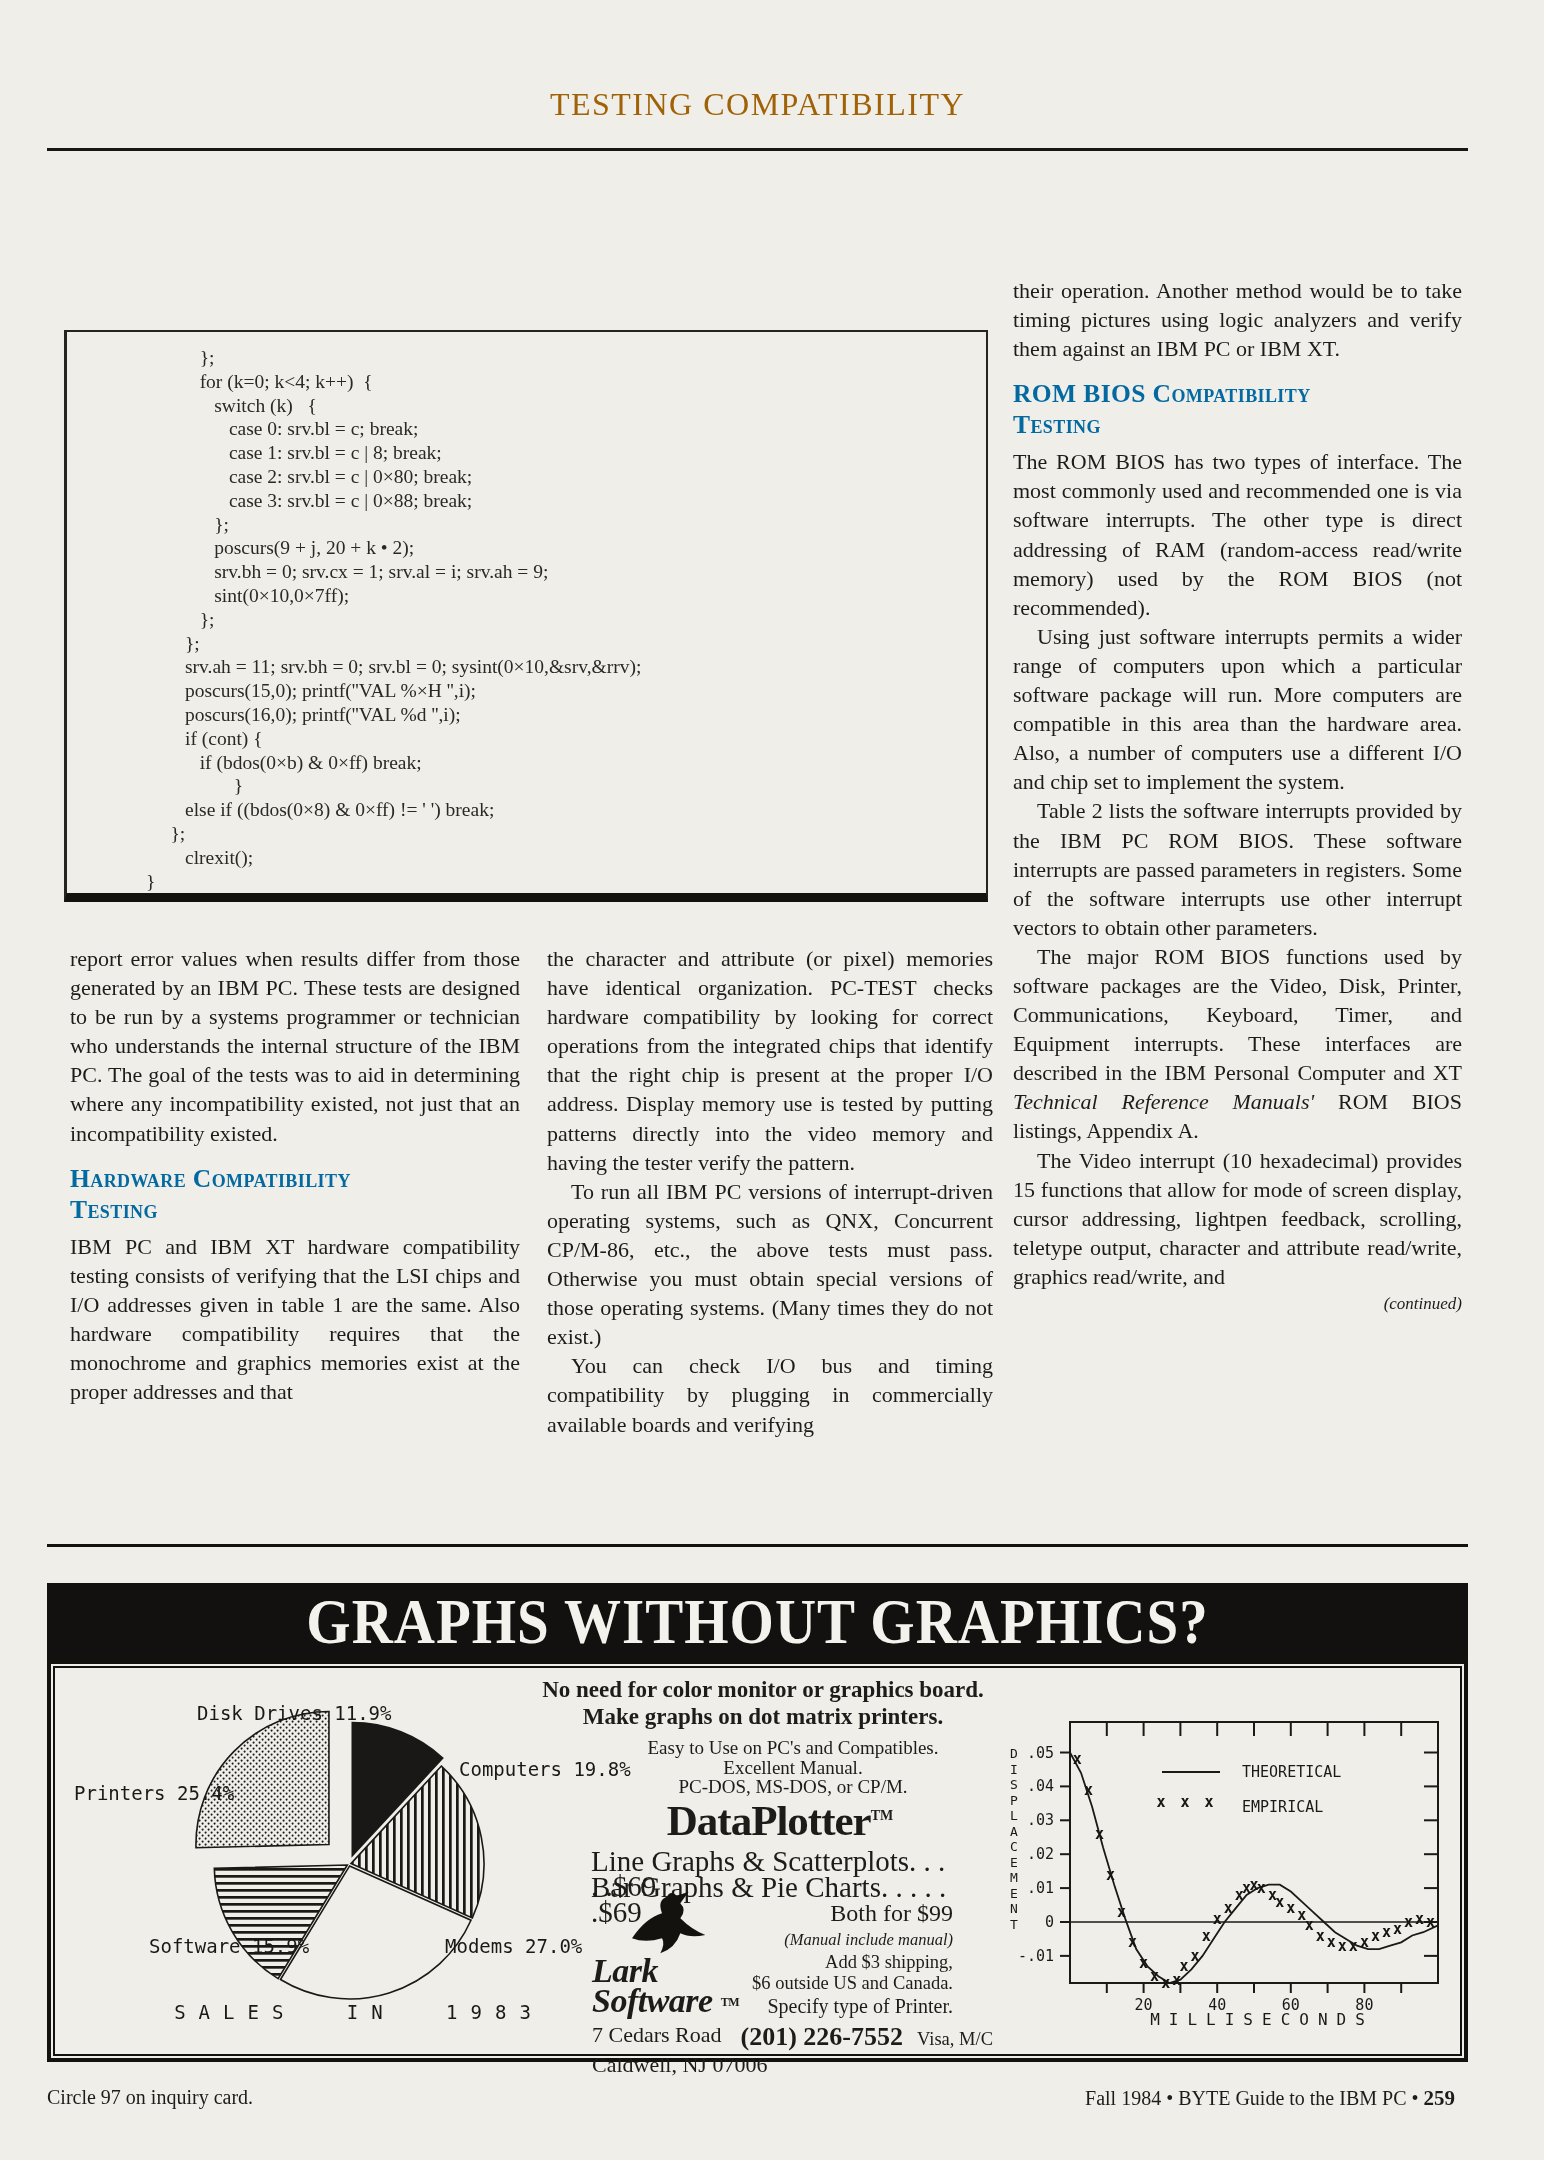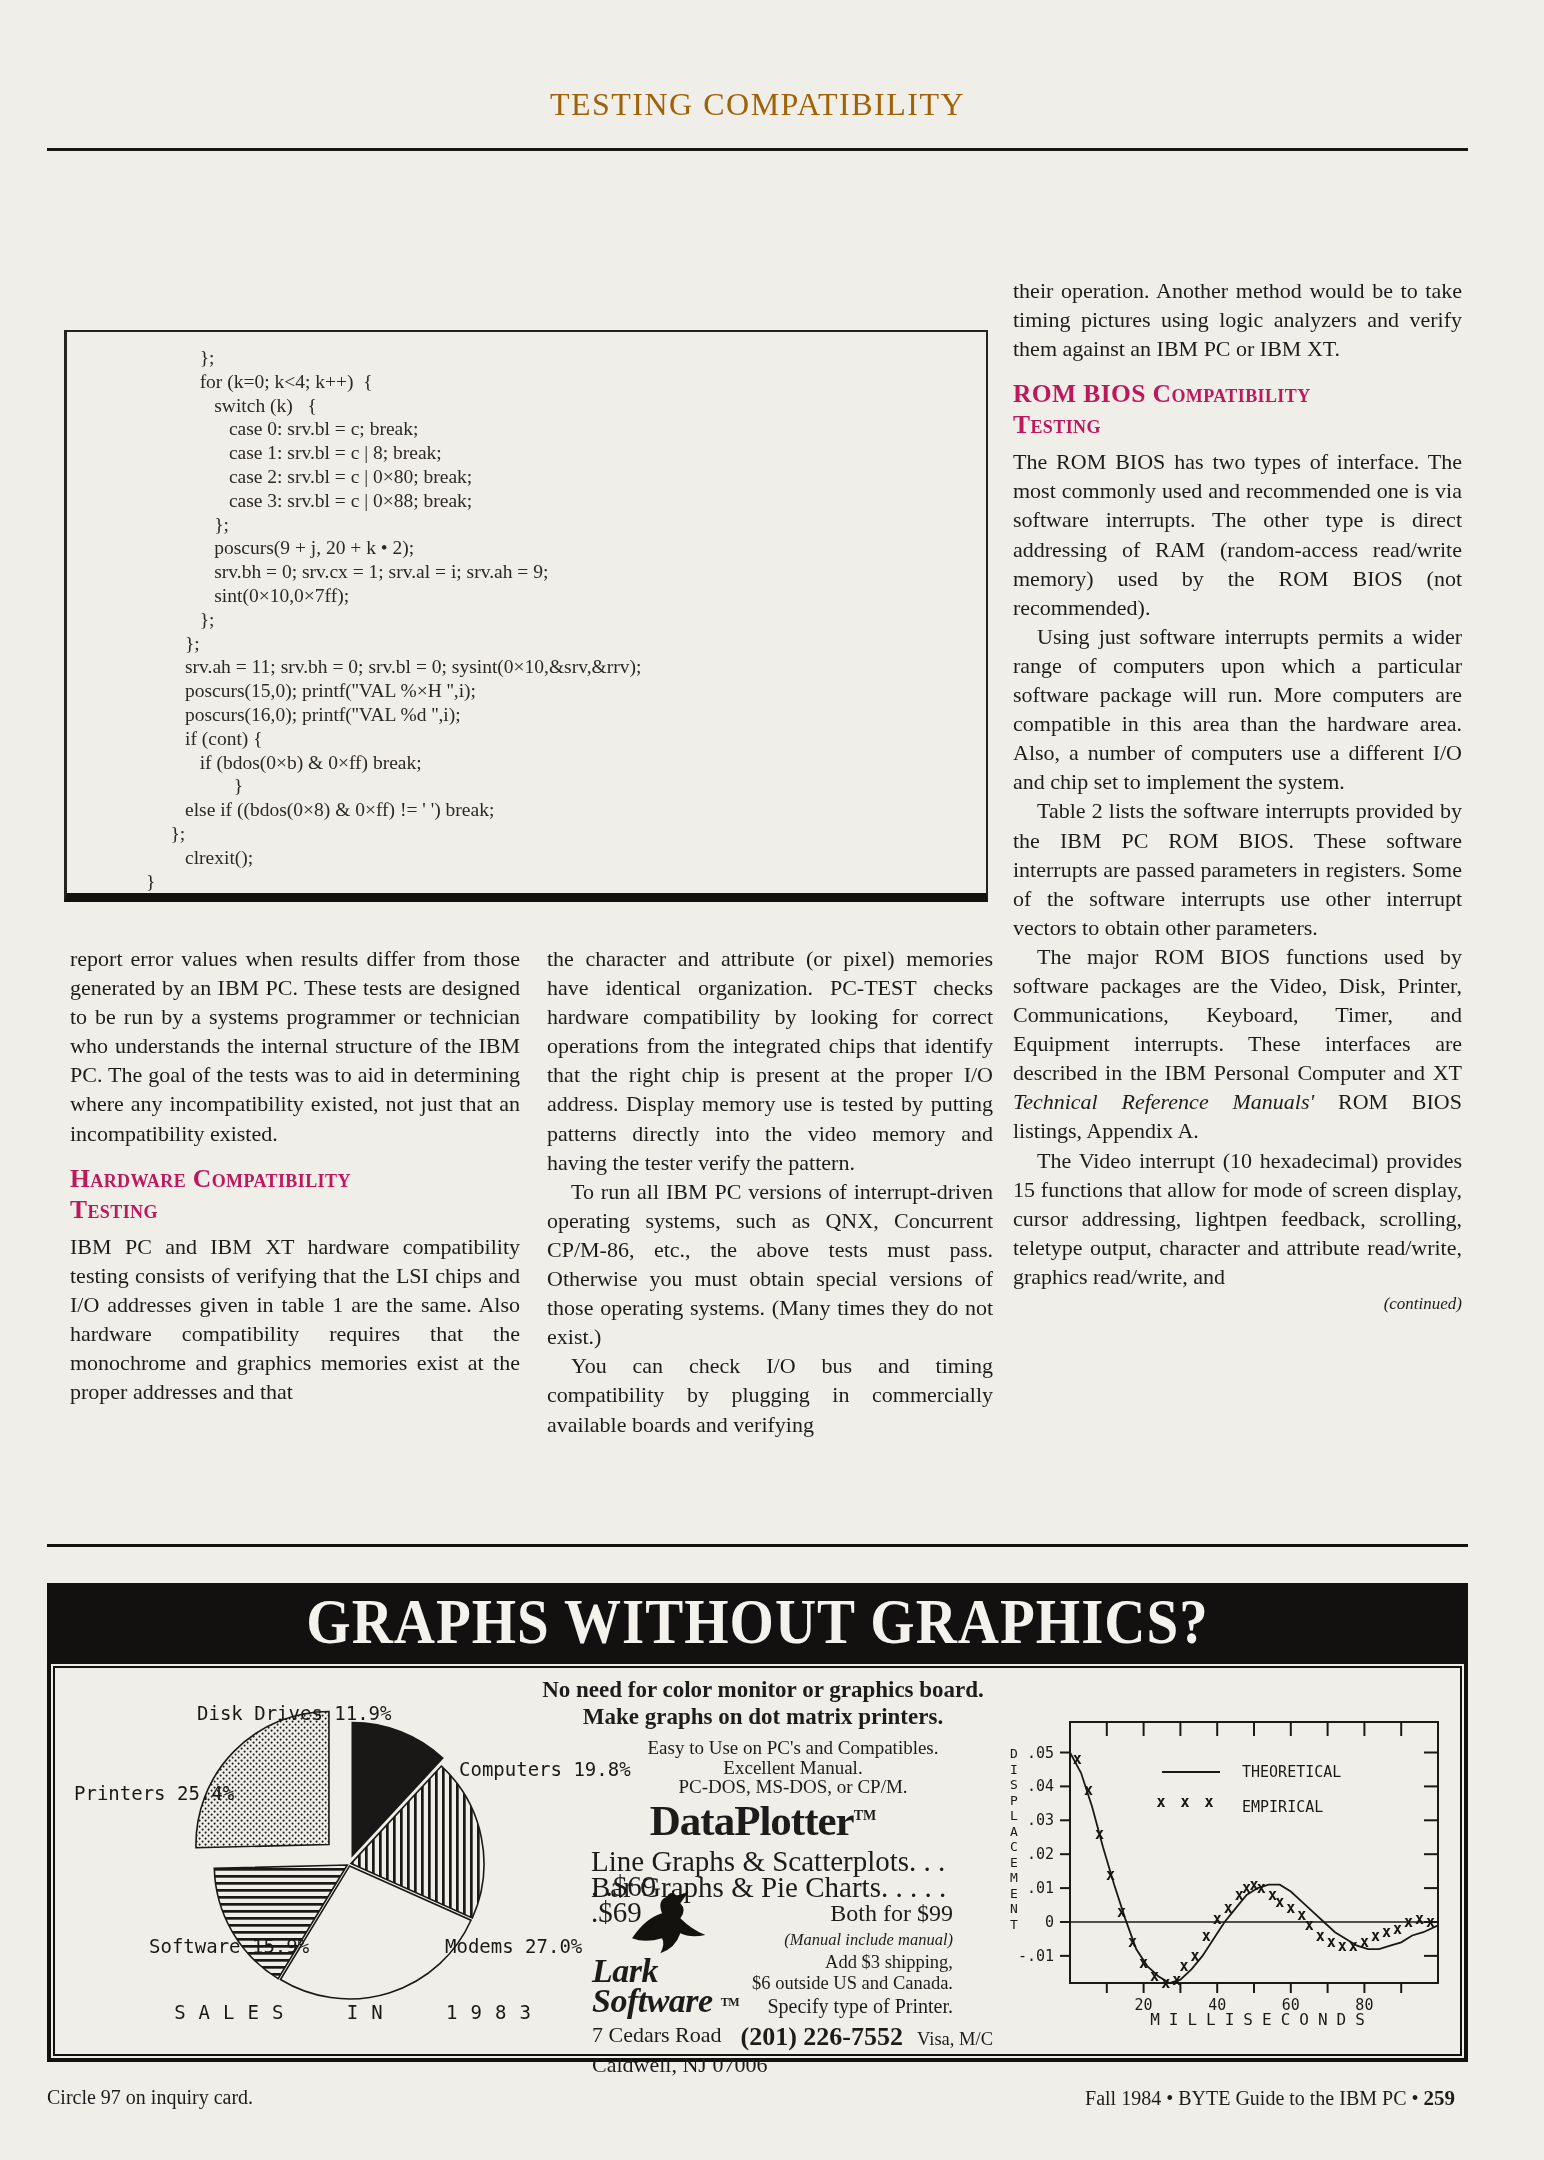--- a/index.html
+++ b/index.html
@@ -16,38 +16,38 @@
   #code-box .code{white-space:pre;font-size:19.5px;line-height:23.8px;color:#2b2925;
             padding:14px 6px 0 79px;}
   
   .col{width:450px;}
   #col1{left:70px;top:944px;}
   #col2{left:547px;top:944px;width:446px;}
   #col3{left:1013px;top:276px;width:449px;}
   .col p{margin:0;font-size:22px;line-height:29.1px;text-align:justify;}
   .col p.ind{text-indent:24px;}
   .sc{font-variant:small-caps;font-weight:600;font-size:25.5px;line-height:31px;
-      margin:15px 0 7px 0;letter-spacing:0.4px;white-space:pre-line;color:#be185d;}
+      margin:15px 0 7px 0;letter-spacing:0.4px;white-space:pre-line;color:#0369a1;}
   .em{font-style:italic;}
   .continued{display:block;text-align:right;font-style:italic;font-size:17px;margin-top:3px;}
   
   #ad-rule{left:47px;top:1544px;width:1421px;height:3px;background:#14120f;}
   #banner{left:47px;top:1583px;width:1421px;height:77px;background:#131110;color:#f4f2ec;
           display:flex;align-items:center;justify-content:center;}
   #banner span{font-size:57px;font-weight:bold;letter-spacing:1px;transform:scaleY(1.12);
           font-family:"Liberation Serif",serif;}
   #ad-box{left:47px;top:1660px;width:1421px;height:402px;box-sizing:border-box;
           border:4px solid #14120f;padding:2px;}
   #ad-inner{position:relative;width:100%;height:100%;box-sizing:border-box;border:2px solid #14120f;}
   .mono,.cl{font-family:"DejaVu Sans Mono",monospace;}
   
   .adc{text-align:center;}
   #taglines{left:408px;top:8px;width:600px;font-weight:bold;font-size:23px;line-height:27px;}
   #bullets{left:488px;top:70px;width:500px;font-size:19px;line-height:19.5px;}
-  #product{left:408px;top:128px;width:600px;font-weight:bold;font-size:43px;letter-spacing:-1px;}
+  #product{left:408px;top:128px;width:600px;font-weight:bold;font-size:43px;letter-spacing:-1px;padding-left:17px;}
   #product sup{font-size:14px;letter-spacing:0;}
   .pline{left:536px;width:362px;font-size:29px;line-height:25px;}
   #price1{top:181px;} #price2{top:207px;}
   #both{left:536px;top:232px;width:362px;text-align:right;font-size:24px;}
   #pnote{left:536px;top:262px;width:362px;text-align:right;font-style:italic;font-size:16.5px;}
   #ship{left:536px;top:284px;width:362px;text-align:right;font-size:18.5px;line-height:20.5px;}
   #spec{left:536px;top:327px;width:362px;text-align:right;font-size:20px;}
   #phone-row{left:486px;top:354px;width:452px;text-align:right;font-size:18.5px;}
   #phone-row b{font-size:26px;}
   #phone-row .pay{margin-left:14px;}

